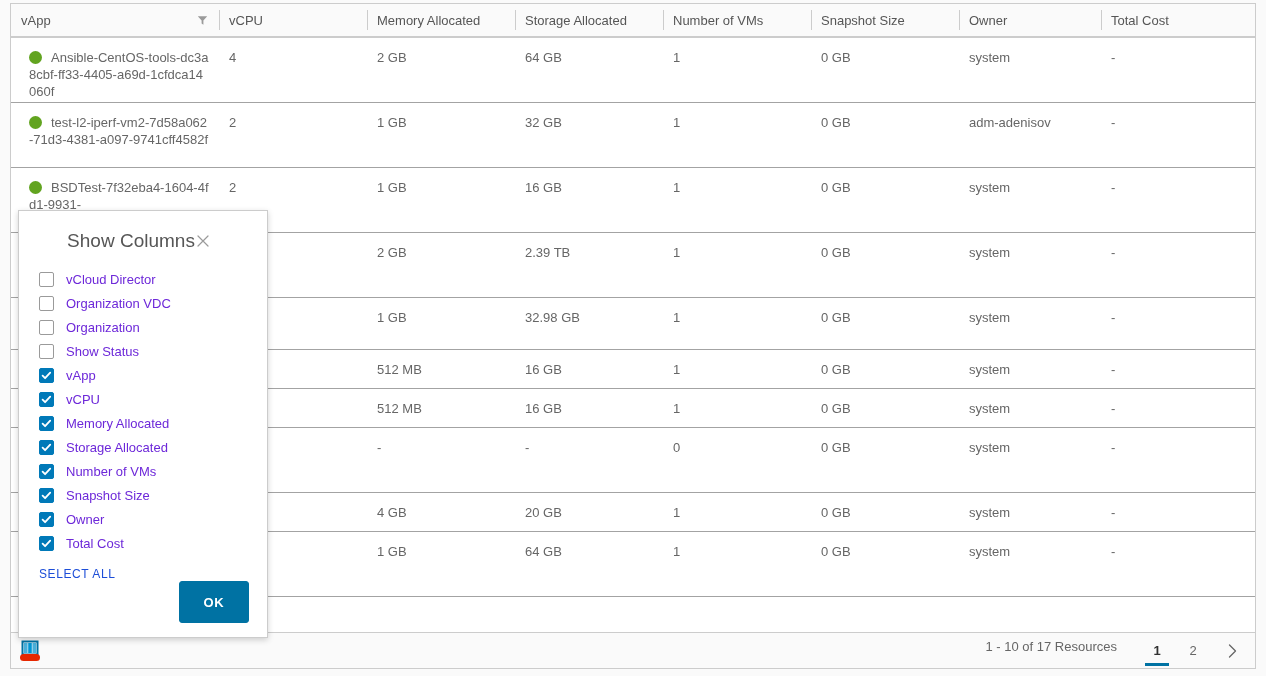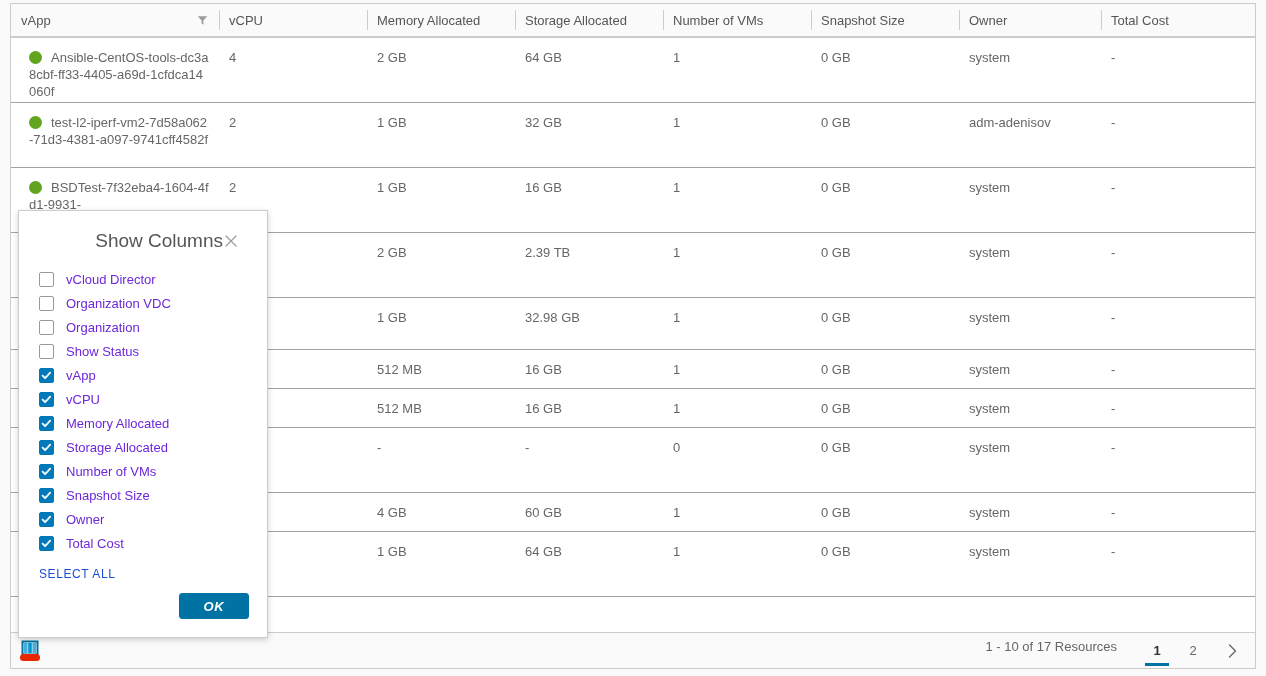--- a/index.html
+++ b/index.html
@@ -208,21 +208,21 @@
     border: 1px solid #ccc;
     box-shadow: 0 2px 6px rgba(0,0,0,0.18);
     box-sizing: border-box;
     z-index: 50;
     display: flex;
     flex-direction: column;
   }
   .dlg-header {
     display: flex;
     align-items: flex-start;
-    justify-content: flex-end;
+    justify-content: center;
     padding: 19px 28px 0 20px;
   }
   .dlg-title {
     font-size: 19px;
     color: #565656;
     font-weight: normal;
     line-height: 22px;
   }
   .dlg-close {
     width: 16px;
@@ -279,28 +279,27 @@
     padding: 0 18px 18px 18px;
     display: flex;
     justify-content: flex-end;
   }
   .ok-btn {
     background: #0072a3;
     color: #fff;
     border: 1px solid #0072a3;
     border-radius: 3px;
     min-width: 70px;
-    height: 26px;
+    height: 42px;
     font-size: 13px;
     font-weight: bold;
     letter-spacing: 0.8px;
     cursor: pointer;
     font-family: "Liberation Sans", sans-serif;
     padding: 0 16px;
-    font-style: italic;
   }
 </style>
 </head>
 <body>
 
 <div id="datagrid">
 
   <div class="dg-header">
       <div class="dg-th c-vapp">
         <span class="th-label">vApp</span>
@@ -411,21 +410,21 @@
         <div class="dg-td c-stor">-</div>
         <div class="dg-td c-vms">0</div>
         <div class="dg-td c-snap">0 GB</div>
         <div class="dg-td c-owner">system</div>
         <div class="dg-td c-cost">-</div>
       </div>
       <div class="dg-row" style="height: 39px;">
         <div class="dg-td c-vapp vapp-cell"></div>
         <div class="dg-td c-vcpu"></div>
         <div class="dg-td c-mem">4 GB</div>
-        <div class="dg-td c-stor">60 GB</div>
+        <div class="dg-td c-stor">20 GB</div>
         <div class="dg-td c-vms">1</div>
         <div class="dg-td c-snap">0 GB</div>
         <div class="dg-td c-owner">system</div>
         <div class="dg-td c-cost">-</div>
       </div>
       <div class="dg-row" style="height: 65px;">
         <div class="dg-td c-vapp vapp-cell"></div>
         <div class="dg-td c-vcpu"></div>
         <div class="dg-td c-mem">1 GB</div>
         <div class="dg-td c-stor">64 GB</div>

